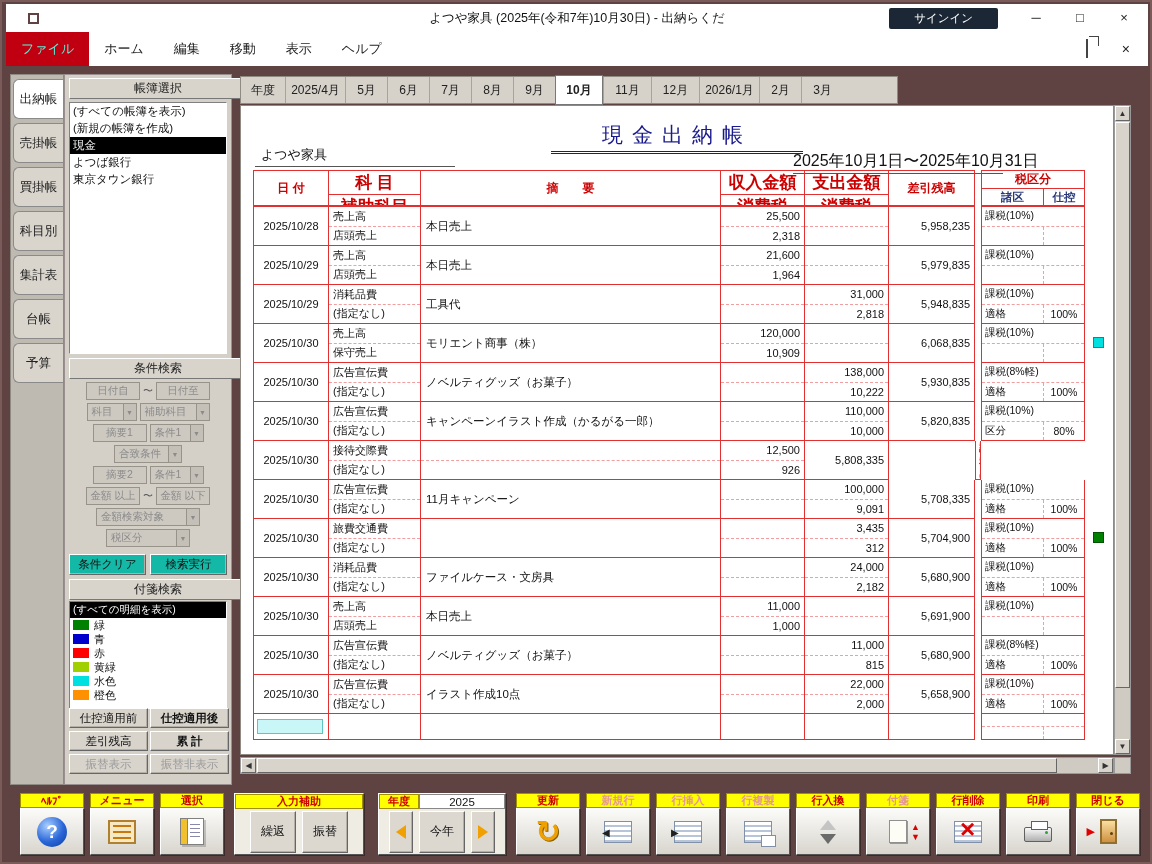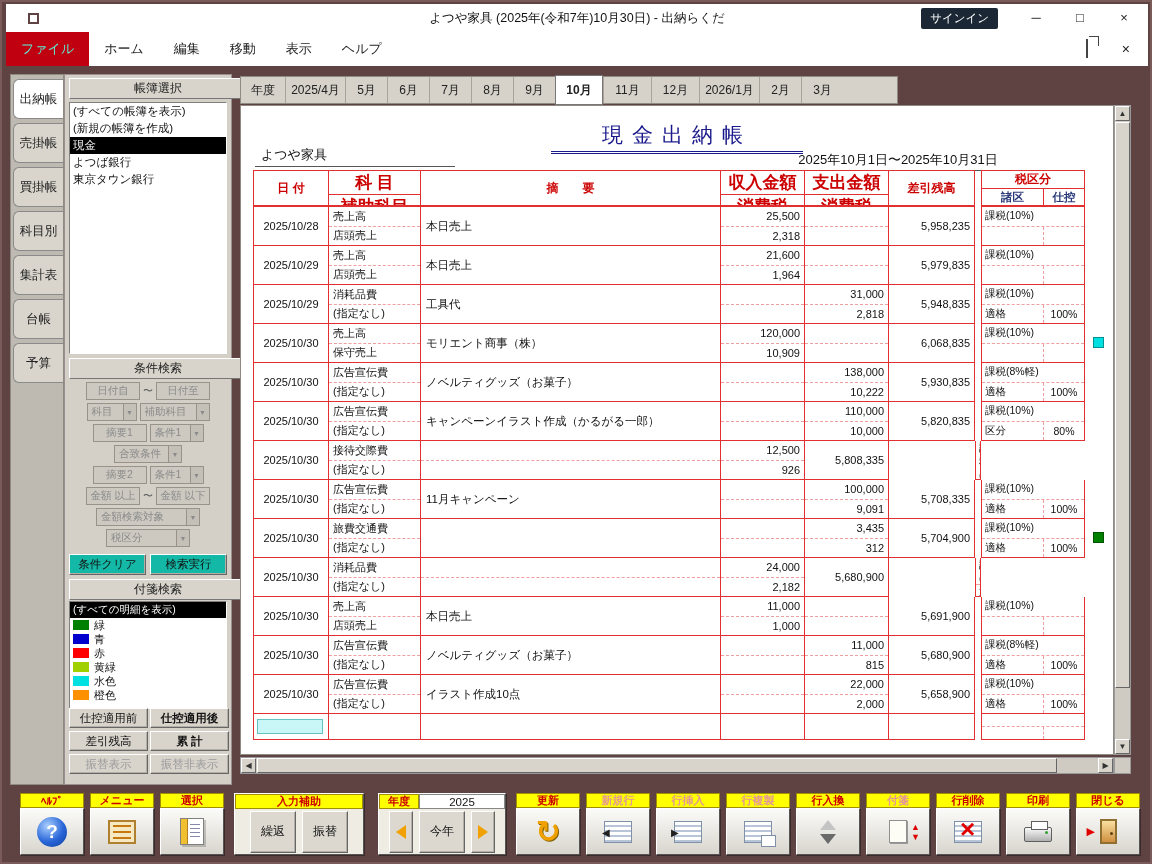--- a/index.html
+++ b/index.html
@@ -4,21 +4,21 @@
 <style>
 * { box-sizing:border-box; margin:0; padding:0; }
 html,body { width:1152px; height:864px; }
 body { font-family:"Liberation Sans","DejaVu Sans",sans-serif; background:#fff; position:relative; }
 .window { position:absolute; inset:0; width:1152px; height:864px; background:#5f4242; border:2px solid #7b5a5a; overflow:hidden; }
 
 
 .titlebar { position:absolute; left:4px; top:2px; width:1142px; height:28px; background:#fff; display:flex; align-items:center; }
 .app-icon { width:11px; height:11px; border:2px solid #5f4242; margin-left:22px; background:#fff; }
 .title-text { position:absolute; left:0; right:0; text-align:center; font-size:12.5px; color:#111; }
-.signin-btn { position:absolute; right:150px; top:4px; background:#1b2734; color:#fff; font-size:11.5px; padding:3px 9px; border-radius:2px; cursor:default; }
+.signin-btn { position:absolute; right:150px; top:4px; background:#1b2734; color:#fff; font-size:11.5px; padding:3px 25px; border-radius:2px; cursor:default; }
 .win-ctrl { position:absolute; top:6px; font-size:13px; color:#222; width:24px; text-align:center; }
 .wc-min { right:100px; } .wc-max { right:56px; } .wc-close { right:12px; }
 .menubar { position:absolute; left:4px; top:30px; width:1142px; height:34px; background:#fff; display:flex; align-items:stretch; }
 .menu-item { padding:0 15px; display:flex; align-items:center; font-size:13px; color:#222; }
 .menu-active { background:#c00010; color:#5eead4; }
 .child-ctrls { margin-left:auto; display:flex; align-items:center; gap:34px; padding-right:18px; }
 .restore-glyph { width:9px; height:9px; border:1px solid #444; position:relative; background:#fff; }
 .restore-glyph::before { content:""; position:absolute; left:2px; top:-4px; width:9px; height:9px; border:1px solid #444; border-bottom:none; border-left:none; }
 .child-close { font-size:14px; color:#222; }
 
@@ -58,21 +58,21 @@
 
 .monthbar { position:absolute; left:238px; top:74px; width:658px; height:28px; background:#d6d2ca; border:1px solid #8f8b83; display:flex; align-items:stretch; }
 .year-label { width:44px; display:flex; align-items:center; justify-content:center; font-size:12px; color:#222; }
 .mtab { border-left:1px solid #a8a49c; display:flex; align-items:center; justify-content:center; font-size:12px; color:#222; }
 .mtab-active { background:#fff; font-weight:bold; border:1px solid #777; margin:-2px 0; }
 
 
 .doc-area { position:absolute; left:238px; top:103px; width:874px; height:650px; background:#fff; border:1px solid #8f8b83; overflow:hidden; }
 .doc-title { position:absolute; top:15px; left:50%; transform:translateX(-50%); width:252px; text-align:center; font-size:21px; letter-spacing:9px; color:#1a1a8c; border-bottom:3px double #1a1a8c; padding-bottom:2px; white-space:nowrap; }
 .doc-company { position:absolute; top:40px; left:14px; width:200px; font-size:13px; color:#111; border-bottom:1px solid #555; padding:0 0 2px 6px; }
-.doc-period { position:absolute; top:45px; left:552px; width:210px; font-size:13px; color:#111; text-align:center; border-bottom:1px solid #555; padding-bottom:1px; white-space:nowrap; }
+.doc-period { position:absolute; top:45px; left:552px; width:210px; font-size:16px; color:#111; text-align:center; border-bottom:1px solid #555; padding-bottom:1px; white-space:nowrap; }
 .ledger-table { position:absolute; left:12px; top:64px; width:860px; }
 .trow { display:grid; grid-template-columns:76px 92px 300px 84px 84px 86px 6px 104px; position:relative; }
 .cell { border-right:1px solid #e23030; overflow:hidden; font-size:11px; color:#111; }
 .first { border-left:1px solid #e23030; }
 .gapcell { background:transparent; }
 .thead { height:37px; }
 .thead .cell { border-top:1px solid #e23030; border-bottom:2px solid #e23030; }
 .tbody-row { height:39px; }
 .tbody-row .cell, .erow .cell { border-bottom:1px solid #e23030; }
 .erow { height:26px; }
@@ -583,20 +583,21 @@
             </div>
           </div>
           <div class="marker" style="background: rgb(0, 128, 0);"></div>
         </div>
         <div class="trow tbody-row">
           <div class="cell first pc">2025/10/30</div>
           <div class="cell sc ">
             <div class="a-t">消耗品費</div>
             <div class="a-b">(指定なし)</div>
           </div>
+          <div class="cell pc-left">ファイルケース・文房具</div>
           <div class="cell sc ">
             <div class="m-t"></div>
             <div class="m-b"></div>
           </div>
           <div class="cell sc ">
             <div class="m-t">24,000</div>
             <div class="m-b">2,182</div>
           </div>
           <div class="cell pc-right">5,680,900</div>
           <div class="gapcell"></div>

